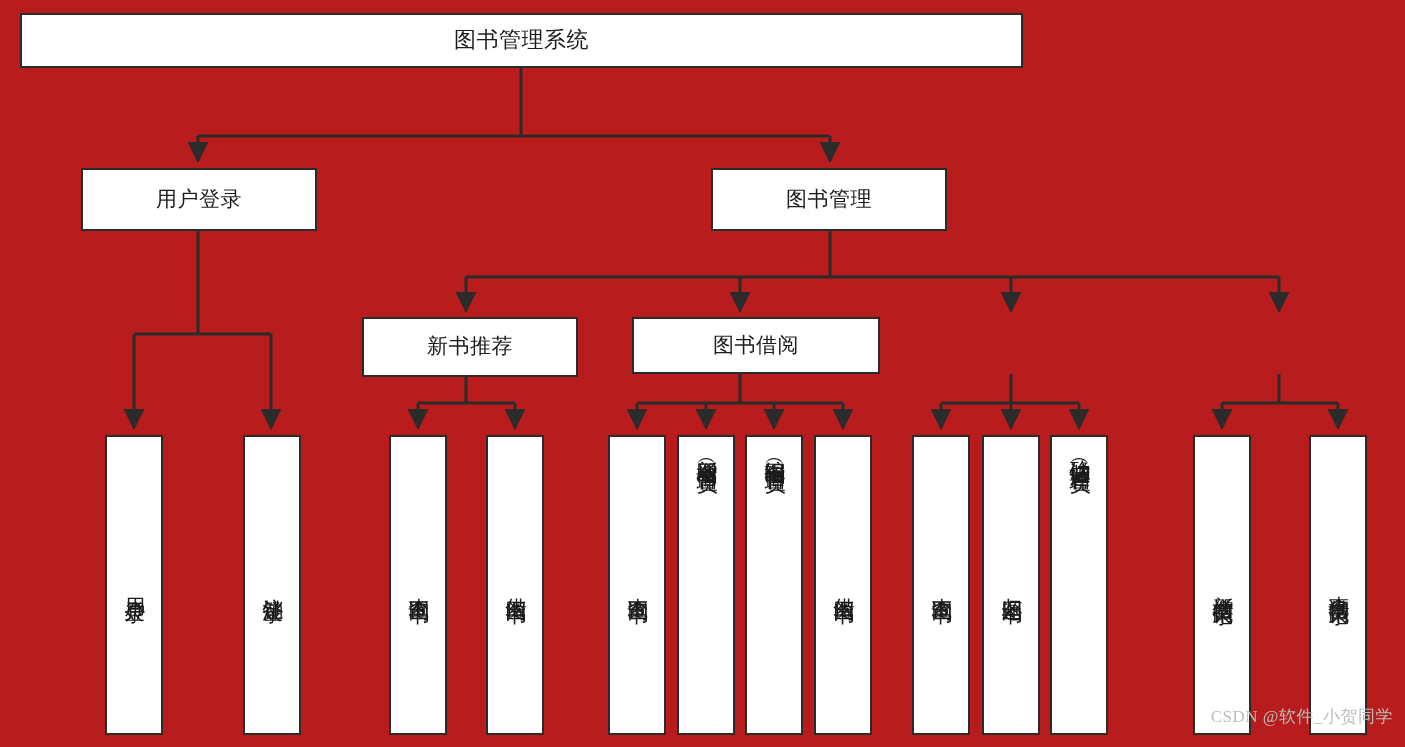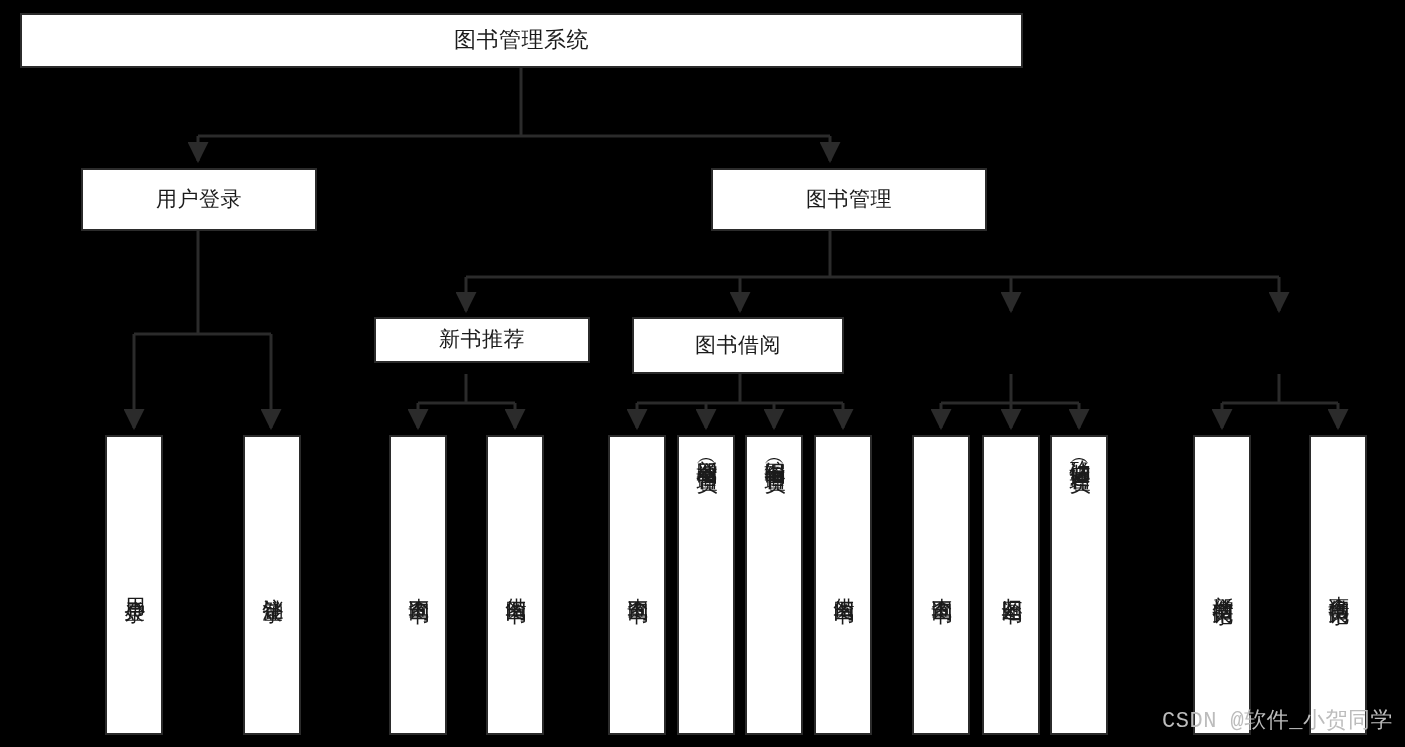--- a/index.html
+++ b/index.html
@@ -10,21 +10,21 @@
   body {
     width: 1405px;
     height: 747px;
     overflow: hidden;
     font-family: "DejaVu Sans", "Liberation Sans", sans-serif;
   }
   #diagram-root {
     position: relative;
     width: 1405px;
     height: 747px;
-    background: #000000;
+    background: #b91c1c;
   }
   svg#wires {
     position: absolute;
     left: 0;
     top: 0;
     width: 1405px;
     height: 747px;
     pointer-events: none;
   }
   .node {
@@ -63,26 +63,26 @@
     writing-mode: vertical-rl;
     text-orientation: upright;
     font-size: 21px;
     line-height: 1.42;
     letter-spacing: 2px;
     white-space: nowrap;
   }
   #watermark {
     position: absolute;
     right: 12px;
-    bottom: 12px;
-    font-size: 22px;
+    bottom: 19px;
+    font-size: 17px;
     color: #bcbcbc;
     letter-spacing: 0.5px;
     white-space: nowrap;
-    font-family: Liberation Mono, monospace;
+    font-family: Liberation Serif, serif;
   }
 </style>
 </head>
 <body>
 
 <div id="diagram-root">
 
   <svg id="wires" viewBox="0 0 1405 747" xmlns="http://www.w3.org/2000/svg">
     <defs>
       <marker id="arrow" viewBox="0 0 10 10" refX="9" refY="5" markerWidth="7" markerHeight="7" orient="auto-start-reverse">
@@ -137,29 +137,29 @@
   </svg>
 
   <div class="node horiz root" style="left:20px; top:13px; width:1003px; height:55px;">
     <span class="label">图书管理系统</span>
   </div>
 
   <div class="node horiz" style="left:81px; top:168px; width:236px; height:63px;">
     <span class="label">用户登录</span>
   </div>
 
-  <div class="node horiz" style="left:711px; top:168px; width:276px; height:63px;">
+  <div class="node horiz" style="left:711px; top:168px; width:236px; height:63px;">
     <span class="label">图书管理</span>
   </div>
 
-  <div class="node horiz" style="left:362px; top:317px; width:216px; height:46px;margin-left:12px;">
+  <div class="node horiz" style="left:362px; top:317px; width:216px; height:60px;">
     <span class="label">新书推荐</span>
   </div>
 
-  <div class="node horiz" style="left:632px; top:317px; width:212px; height:57px;">
+  <div class="node horiz" style="left:632px; top:317px; width:248px; height:57px;">
     <span class="label">图书借阅</span>
   </div>
 
 
 
   <div class="node vert centered" style="left:105px; top:435px; width:58px; height:300px;">
     <span class="label">用户登录</span>
   </div>
 
   <div class="node vert centered" style="left:243px; top:435px; width:58px; height:300px;">

